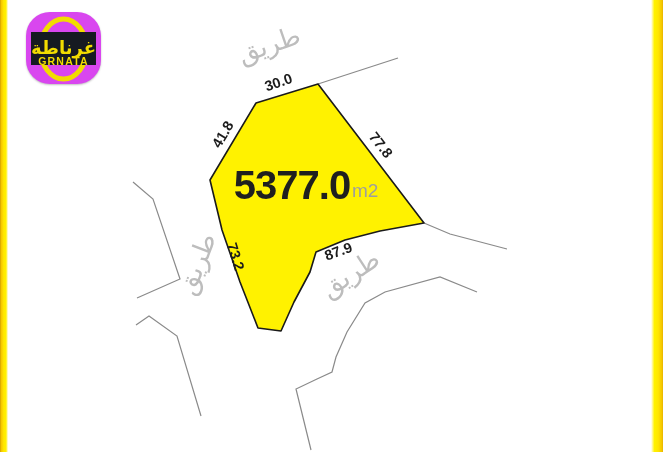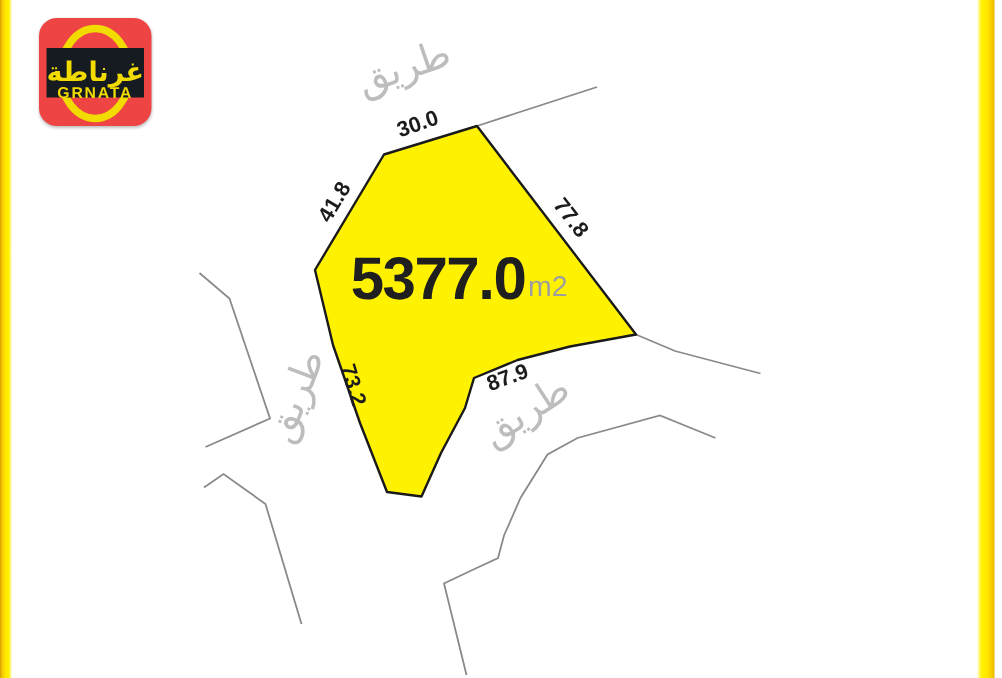--- a/index.html
+++ b/index.html
@@ -6,22 +6,22 @@
   .stage{
     position:relative;width:668px;height:452px;background:#ffffff;overflow:hidden;
     font-family:"Liberation Sans",sans-serif;
   }
   .accent-strip{position:absolute;top:0;bottom:0;}
   .accent-strip.left{left:0;width:8px;
     background:linear-gradient(to right,#cf9f00 0%,#f6c800 18%,#ffe600 45%,#fff200 75%,#fffbd2 96%,#ffffff 100%);}
   .accent-strip.right{right:5px;width:12px;
     background:linear-gradient(to right,#ffffff 0%,#fffbd2 6%,#fff200 28%,#ffe600 60%,#f6c800 88%,#e5b400 100%);}
   .logo-box{
-    position:absolute;left:26px;top:12px;width:75px;height:72px;border-radius:12px;
-    background:#ef4444;box-shadow:0 1px 2px rgba(0,0,0,.25);
+    position:absolute;left:26px;top:12px;width:75px;height:72px;border-radius:24px;
+    background:#d946ef;box-shadow:0 1px 2px rgba(0,0,0,.25);
   }
   .logo-box svg{display:block;width:100%;height:100%;}
   .map-svg{position:absolute;left:0;top:0;}
   text{user-select:none;}
 </style>
 </head>
 <body>
 
 <div class="stage">
 

